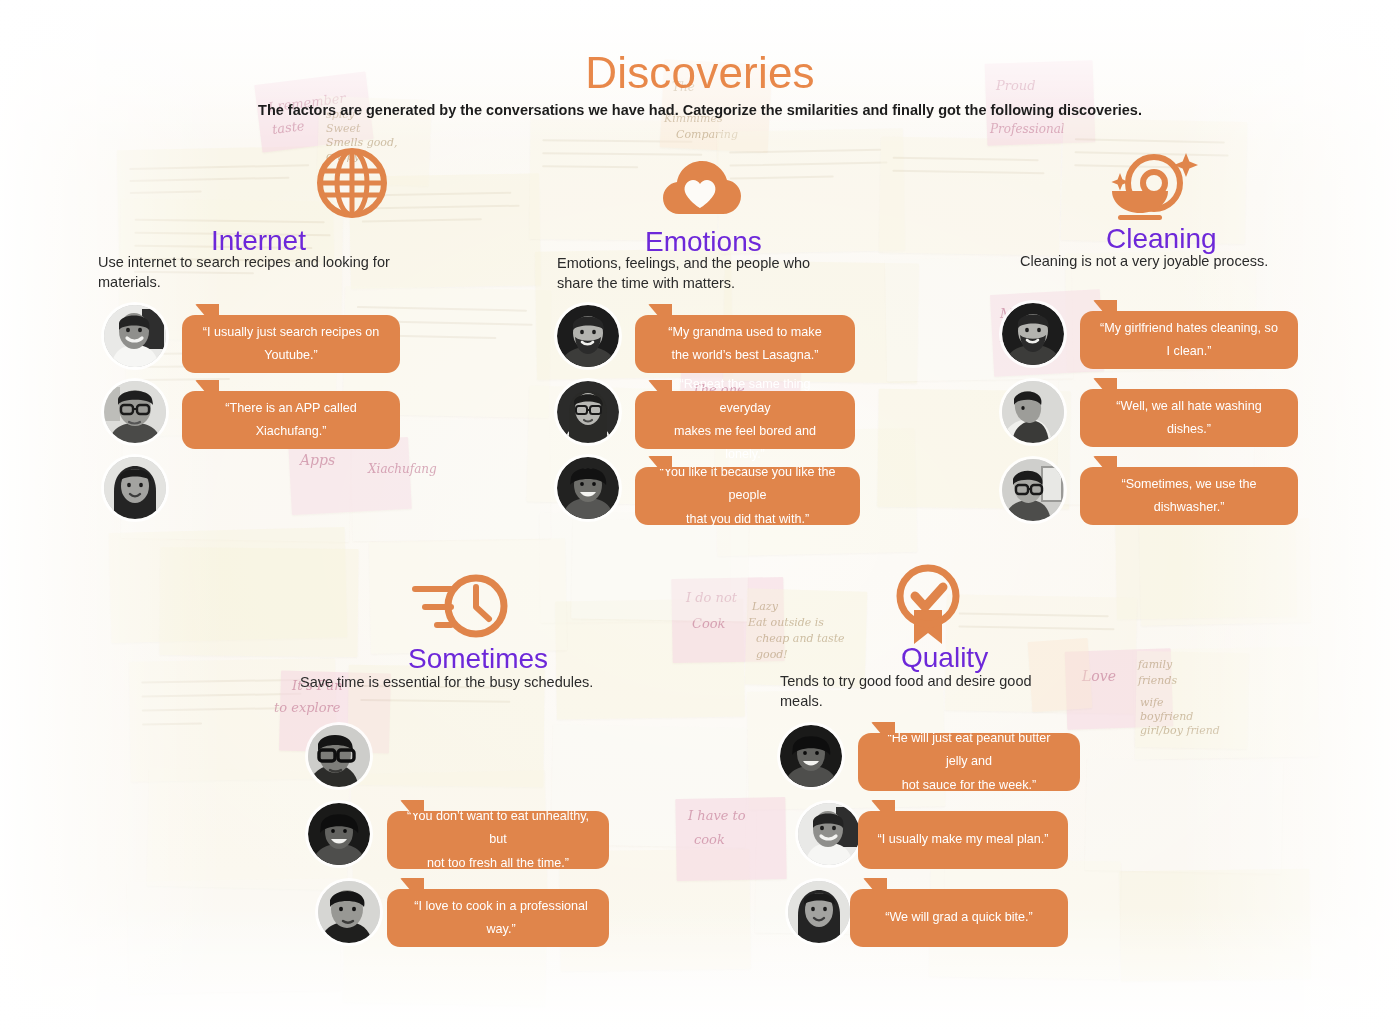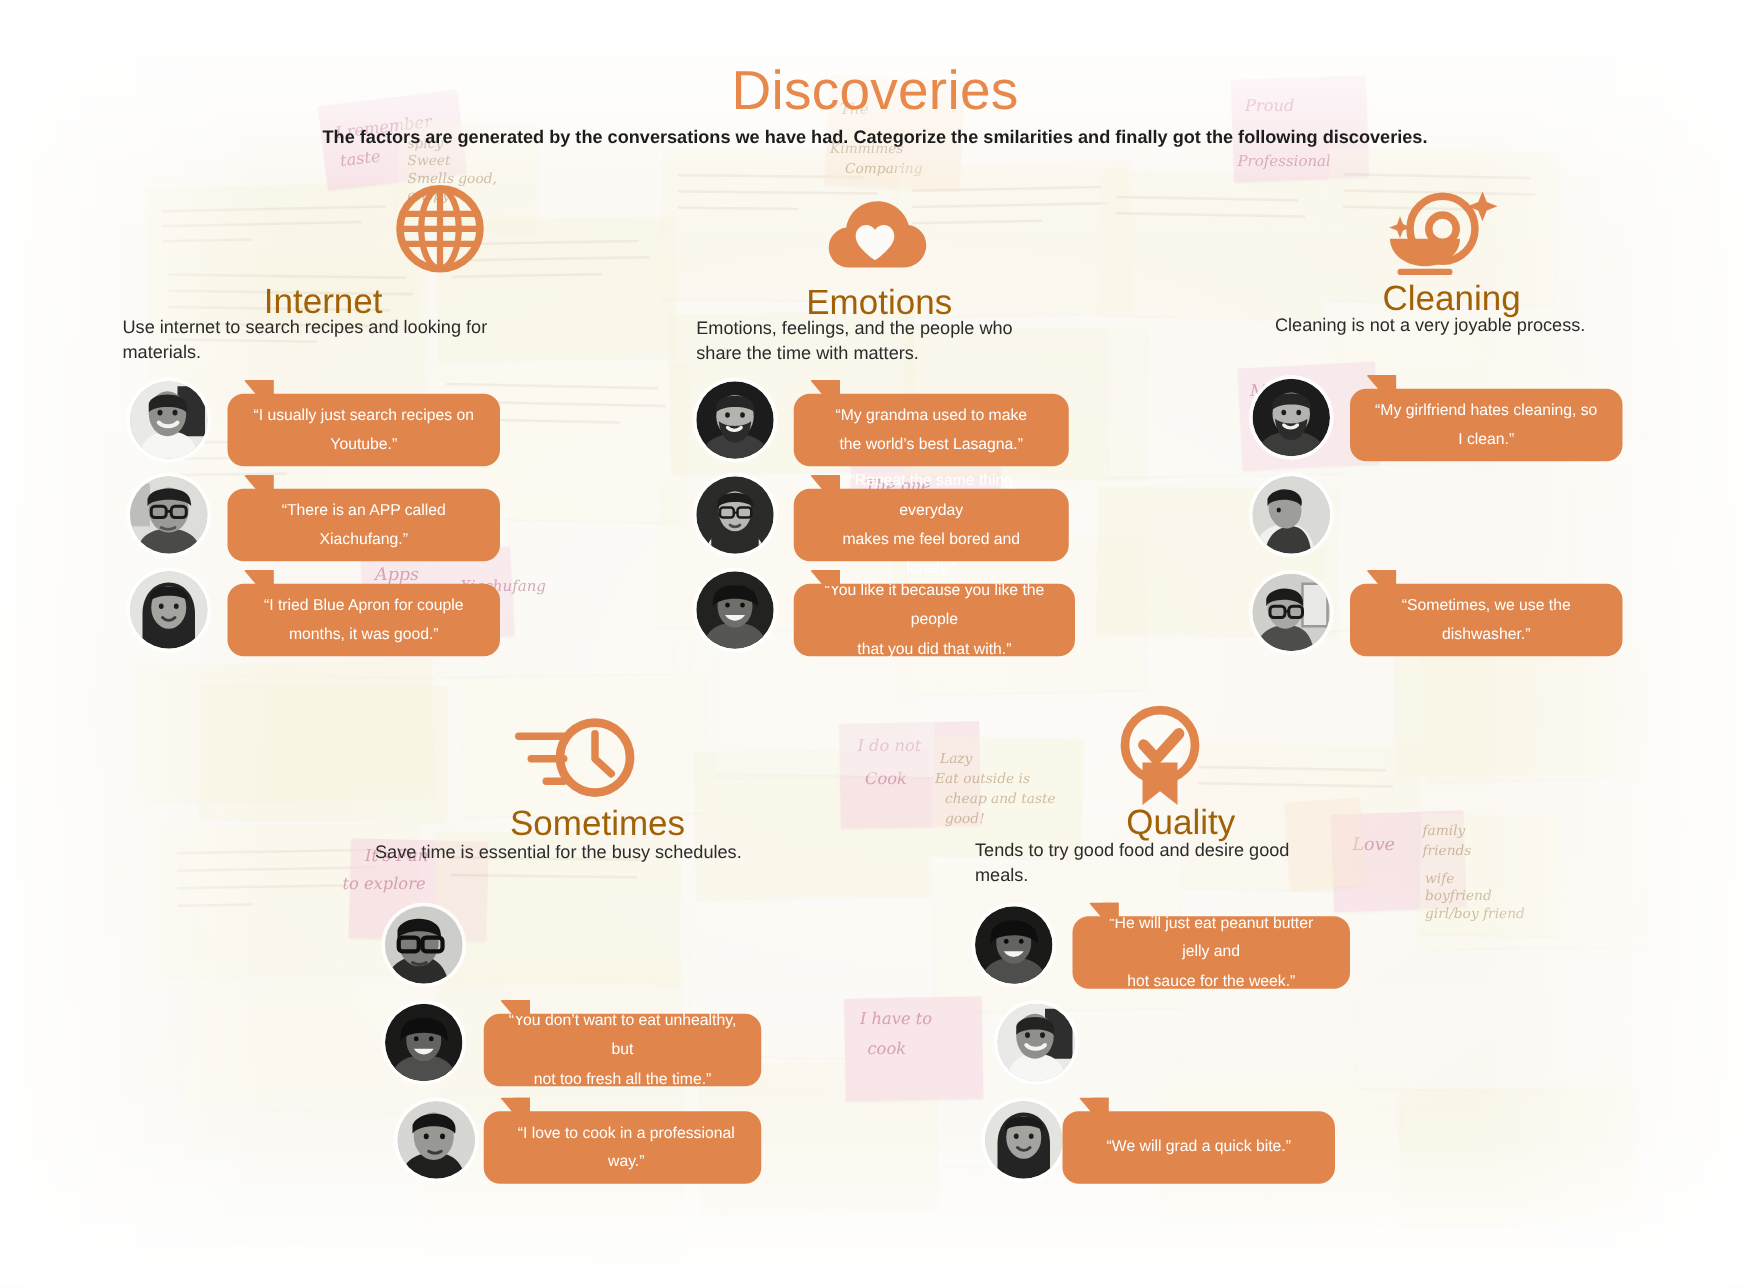--- a/index.html
+++ b/index.html
@@ -106,21 +106,21 @@
 
   .sec-icon {
     position: absolute;
     top: 0;
     display: block;
   }
   .sec-title {
     position: absolute;
     font-size: 28px;
     font-weight: 400;
-    color: #a16207;
+    color: #6d28d9;
     white-space: nowrap;
   }
   .sec-desc {
     position: absolute;
     font-size: 14.5px;
     line-height: 1.35;
     color: #2b2b2b;
     font-weight: 400;
   }
 
@@ -426,24 +426,20 @@
               <rect width="62" height="62" fill="#e3e3e0"></rect>
               <path d="M10 62V34C10 18 20 9 31 9s21 9 21 25v28z" fill="#242424"></path>
               <ellipse cx="31" cy="29" rx="14" ry="17" fill="#a3a3a0"></ellipse>
               <path d="M16 19c4-9 26-9 30 0 1 3 1 5 1 5-5-6-27-6-31 0z" fill="#1a1a1a"></path>
               <ellipse cx="25" cy="28" rx="1.9" ry="2.2" fill="#1d1d1d"></ellipse>
               <ellipse cx="37" cy="28" rx="1.9" ry="2.2" fill="#1d1d1d"></ellipse>
               <path d="M26 37c3 3 7 3 10 0" stroke="#3b3b3b" stroke-width="2.4" fill="none" stroke-linecap="round"></path>
             </g>
           </svg>
         </span>
-        <div class="bubble" style="left:84px; top:10px; width:218px; height:58px; flex-direction:column;">
-          <span>“I tried Blue Apron for couple</span>
-          <span>months, it was good.”</span>
-        </div>
       </div>
     </div>
   </div>
 
   <div class="section" style="left:557px; top:150px; width:420px;">
     <span class="sec-icon" style="left:100px; top:0;">
       <svg width="86" height="70" viewBox="0 0 86 70" fill="none">
         <path d="M22 64c-9 0-16-7-16-16 0-8 6-15 14-16 2-12 12-21 25-21 12 0 22 8 25 19 8 1 14 8 14 16 0 10-8 18-18 18z" fill="#e0854b"></path>
         <path d="M43 58c-1 0-13-9-15-16-2-7 3-12 8-12 3 0 6 2 7 4 1-2 4-4 7-4 5 0 10 5 8 12-2 7-14 16-15 16z" fill="#fdfbf7"></path>
       </svg>
@@ -586,20 +582,23 @@
             <g clip-path="url(#c8)">
               <rect width="62" height="62" fill="#d9d9d6"></rect>
               <path d="M0 62c2-16 14-24 28-24 12 0 20 8 22 24z" fill="#f0f0ed"></path>
               <path d="M10 62c1-14 10-22 21-22 9 0 15 8 16 22z" fill="#3a3a38"></path>
               <ellipse cx="26" cy="26" rx="13" ry="16" fill="#9d9d99" transform="rotate(-12 26 26)"></ellipse>
               <path d="M12 18c4-10 24-10 27 0 1 3 0 6 0 6-4-7-24-7-27 0z" fill="#1c1c1c"></path>
               <ellipse cx="21" cy="27" rx="1.7" ry="2" fill="#191919"></ellipse>
             </g>
           </svg>
         </span>
+        <div class="bubble" style="left:78px; top:8px; width:218px; height:58px;">
+          <span>“Well, we all hate washing dishes.”</span>
+        </div>
       </div>
 
       <div class="quote-row" style="left:0; top:156px; width:300px; height:72px;">
         <span class="avatar" style="left:0; top:0; width:62px; height:62px;">
           <svg width="62" height="62" viewBox="0 0 62 62">
             <defs>
                 <clipPath id="c9">
                   <circle cx="31" cy="31" r="31"></circle>
                 </clipPath>
               </defs>
@@ -761,20 +760,23 @@
               <rect x="38" y="4" width="22" height="40" fill="#2e2e2e"></rect>
               <path d="M8 62c0-14 9-22 23-22s23 8 23 22z" fill="#f6f6f4"></path>
               <ellipse cx="30" cy="26" rx="15" ry="18" fill="#8f8f8c"></ellipse>
               <path d="M15 18c2-10 28-10 30 0 1 5 0 7 0 7-3-6-27-6-30 0z" fill="#232323"></path>
               <ellipse cx="24" cy="25" rx="2" ry="2.3" fill="#1d1d1d"></ellipse>
               <ellipse cx="36" cy="25" rx="2" ry="2.3" fill="#1d1d1d"></ellipse>
               <path d="M23 33c4 4 11 4 15 0" stroke="#f3f3f1" stroke-width="3.2" fill="none" stroke-linecap="round"></path>
             </g>
           </svg>
         </span>
+        <div class="bubble" style="left:78px; top:8px; width:210px; height:58px;">
+          <span>“I usually make my meal plan.”</span>
+        </div>
       </div>
 
       <div class="quote-row" style="left:0; top:156px; width:420px; height:72px;">
         <span class="avatar" style="left:8px; top:0; width:62px; height:62px;">
           <svg width="62" height="62" viewBox="0 0 62 62">
             <defs>
                 <clipPath id="cf">
                   <circle cx="31" cy="31" r="31"></circle>
                 </clipPath>
               </defs>

